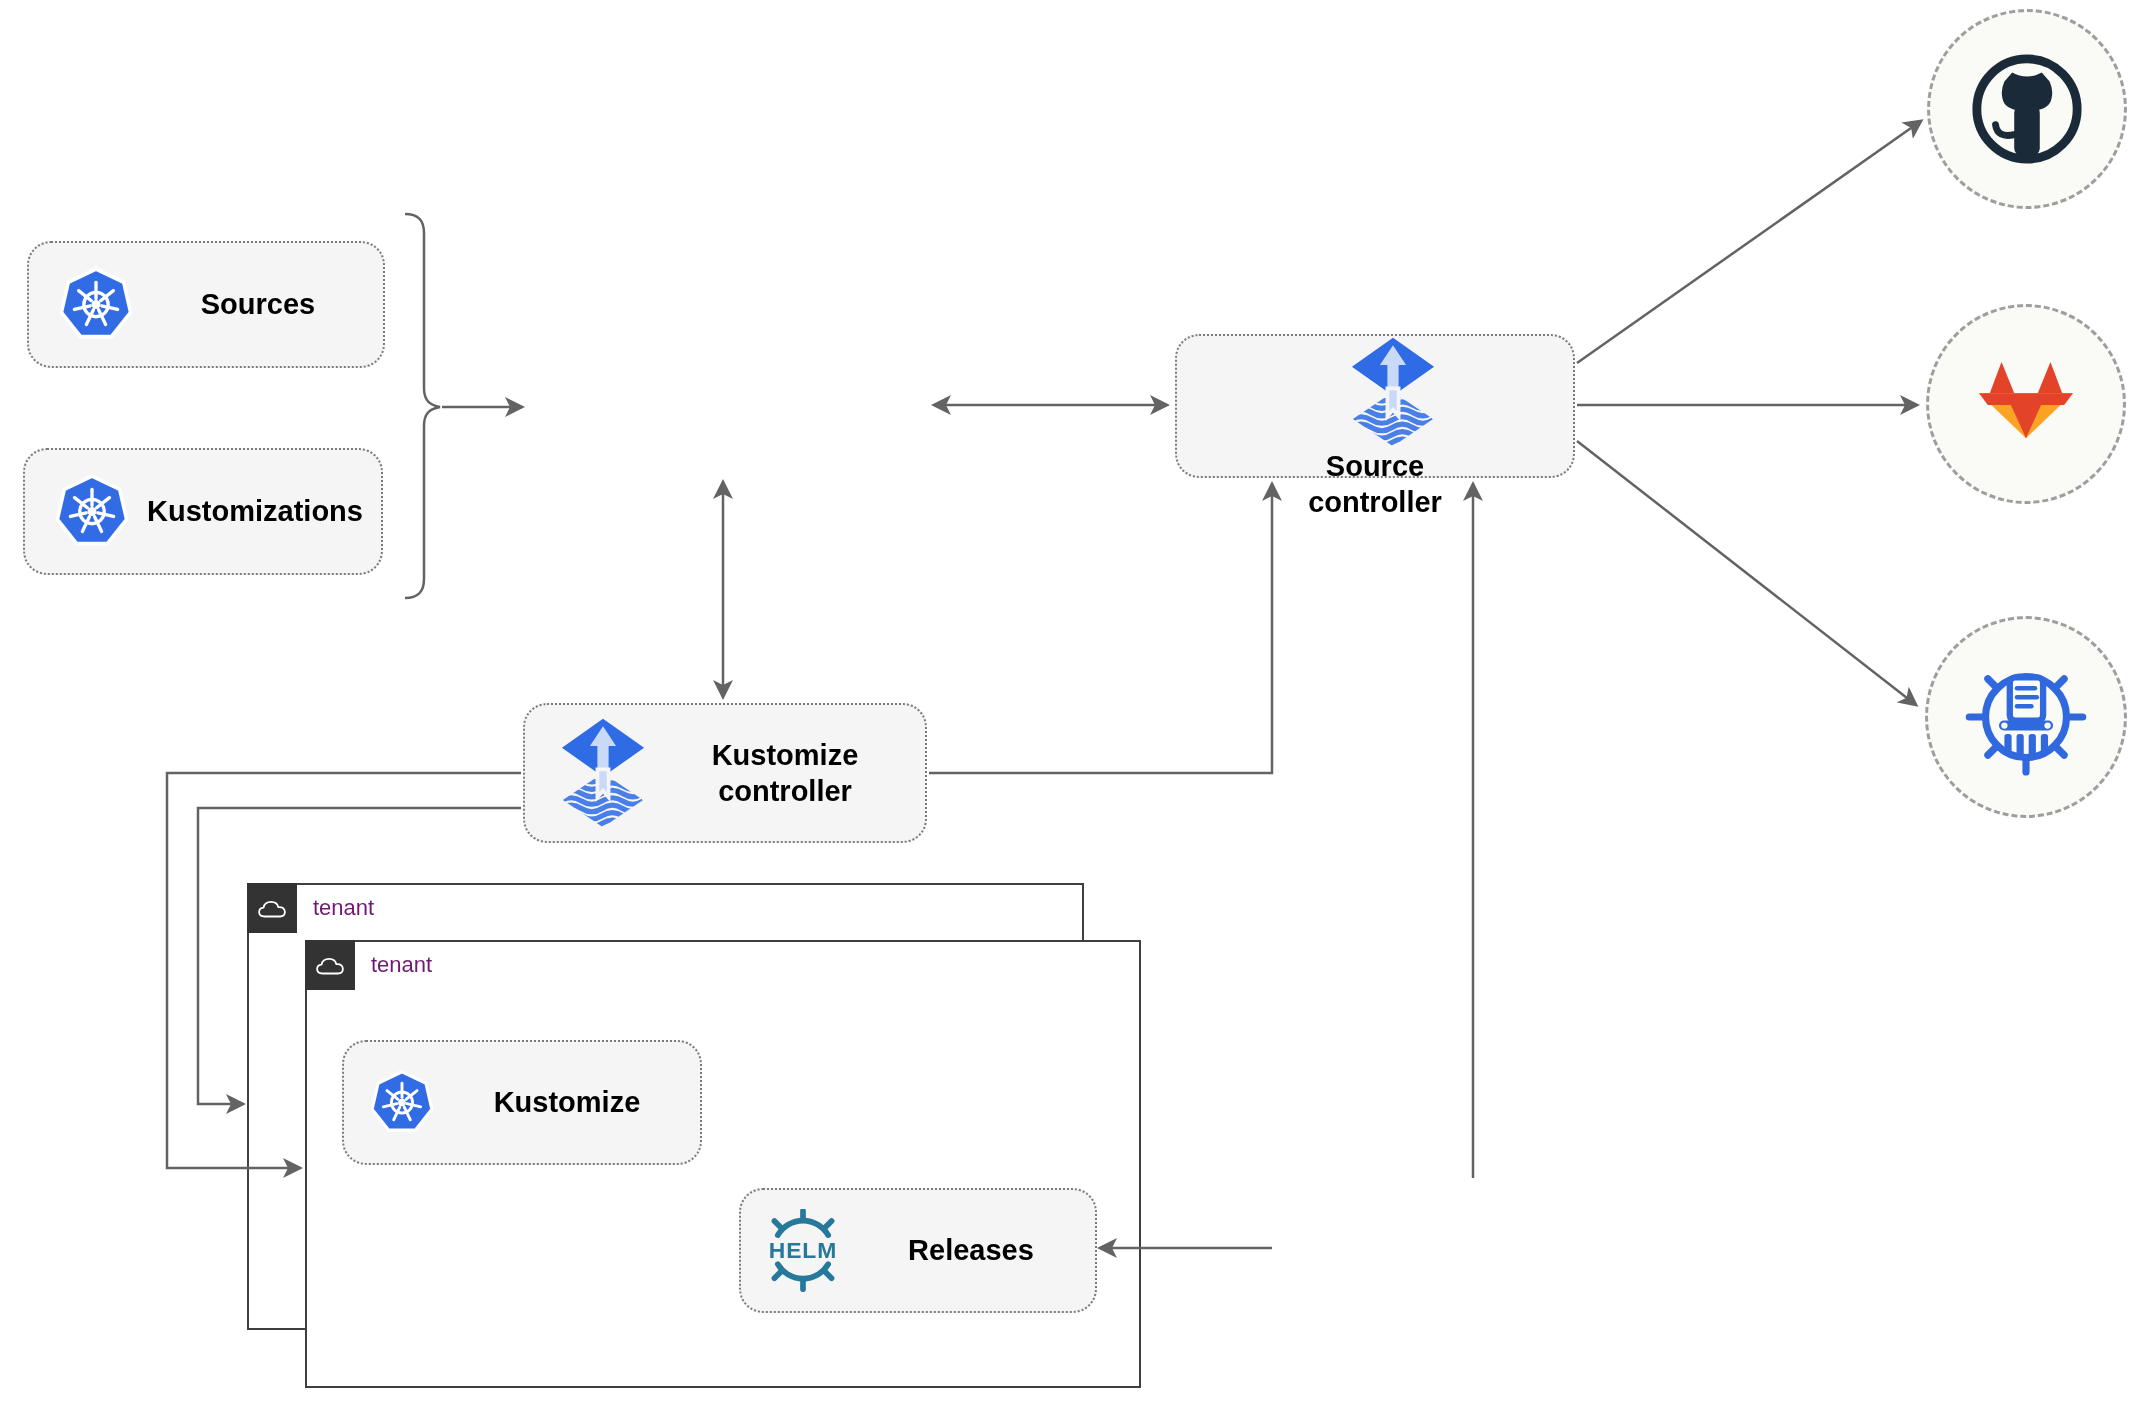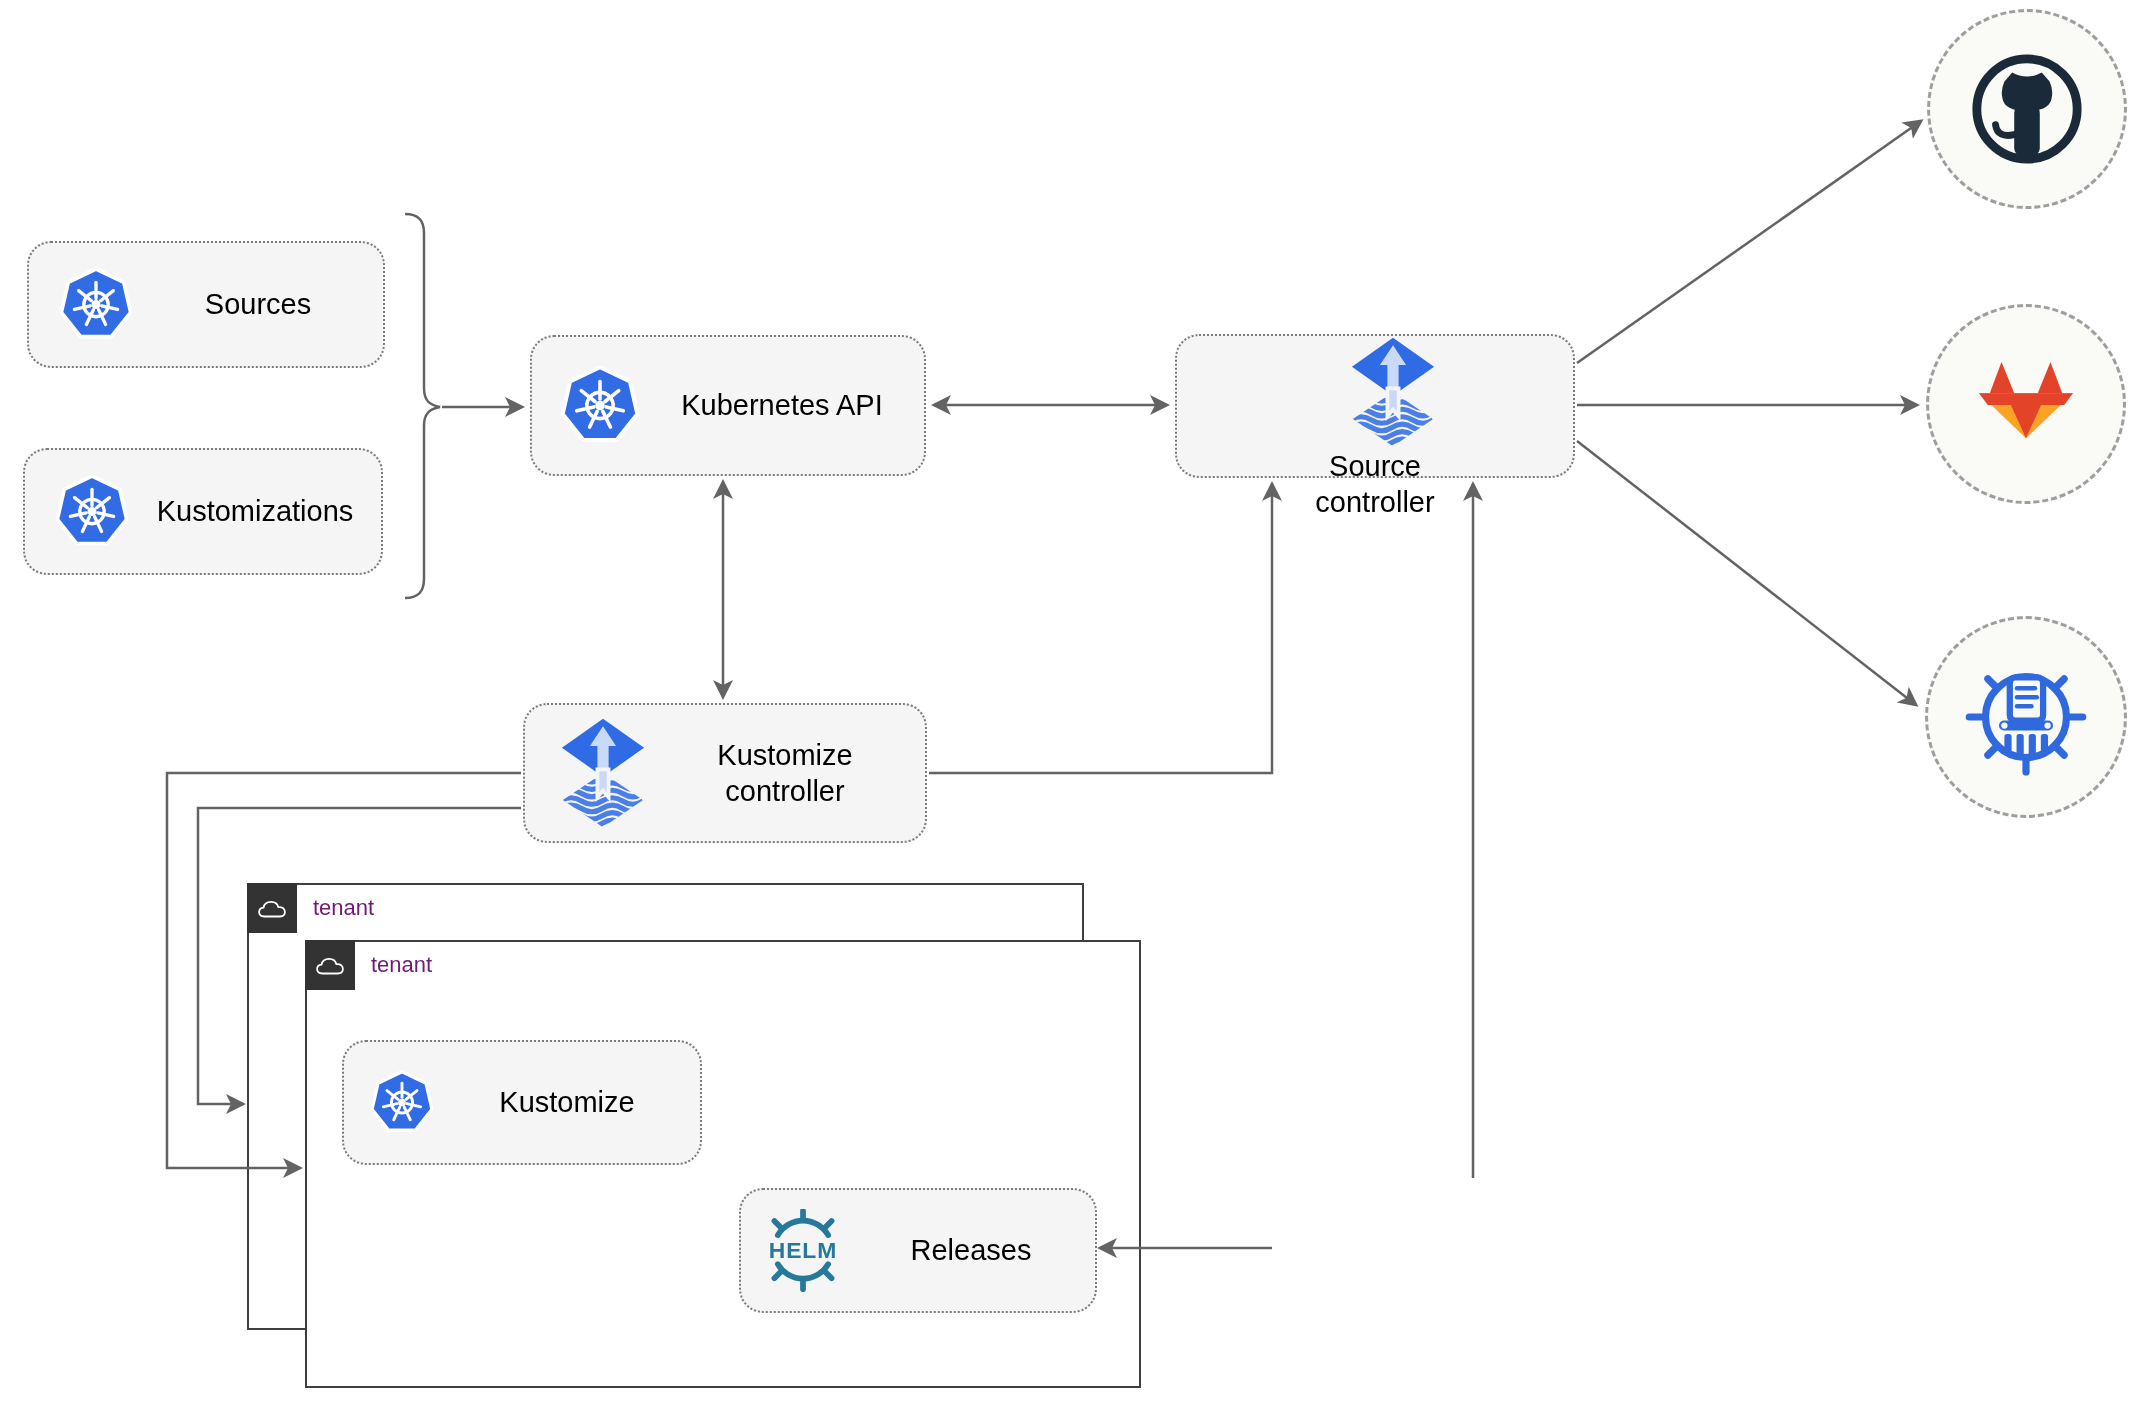--- a/index.html
+++ b/index.html
@@ -2,21 +2,21 @@
 <html><head>
 <meta charset="utf-8">
 <style>
   html,body{margin:0;padding:0;background:#fff;}
   #canvas{position:relative;width:2144px;height:1407px;background:#ffffff;overflow:hidden;
           font-family:"Liberation Sans",sans-serif;}
   
   .node{position:absolute;background:#f5f5f5;border:2px dotted #7b7b7b;border-radius:24px;
         display:flex;align-items:center;box-sizing:border-box;}
   .node .icon{flex:0 0 auto;display:flex;align-items:center;justify-content:center;}
-  .node .label{flex:1 1 auto;text-align:center;font-size:29px;color:#000;line-height:1.25;}
+  .node .label{flex:1 1 auto;text-align:center;font-size:29px;color:#000;line-height:1.25;font-weight:bold;}
   .node-ctrl .label{max-width:210px;margin:0 auto;}
   
   #node-sources{left:27px;top:241px;width:358px;height:127px;}
   #node-kustomizations{left:23px;top:448px;width:360px;height:127px;}
   #node-kubernetes-api{left:530px;top:335px;width:396px;height:141px;}
   #node-source-controller{left:1175px;top:334px;width:400px;height:144px;flex-direction:column;}
   #node-kustomize-controller{left:523px;top:703px;width:404px;height:140px;justify-content:center;}
   #node-helm-controller{left:1274px;top:1180px;width:402px;height:137px;}
   #node-sources .icon,#node-kustomizations .icon{margin-left:30px;}
   #node-kubernetes-api .icon{margin-left:28px;}
@@ -145,28 +145,20 @@
 
   <div class="node" id="node-kustomizations">
     <span class="icon">
       <svg width="74" height="77">
           <use href="#sym-k8s" width="74" height="77"></use>
         </svg>
       </span>
     <span class="label">Kustomizations</span>
   </div>
 
-  <div class="node" id="node-kubernetes-api">
-    <span class="icon">
-      <svg width="80" height="83">
-          <use href="#sym-k8s" width="80" height="83"></use>
-        </svg>
-      </span>
-    <span class="label">Kubernetes API</span>
-  </div>
 
   <div class="node node-ctrl" id="node-source-controller">
     <span class="icon">
       <svg width="84" height="112">
           <use href="#sym-flux" width="84" height="112"></use>
         </svg>
       </span>
     <span class="label">Source controller</span>
   </div>
 

